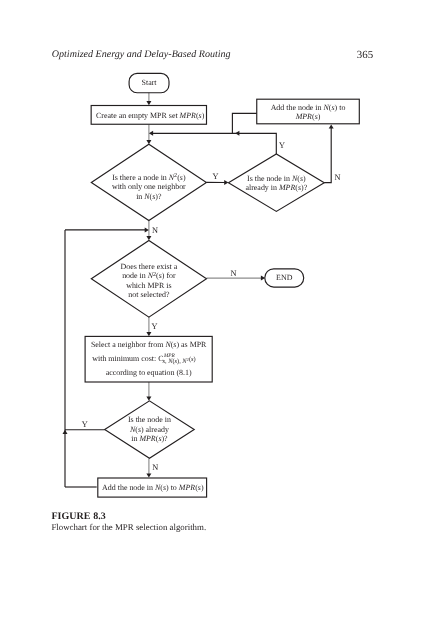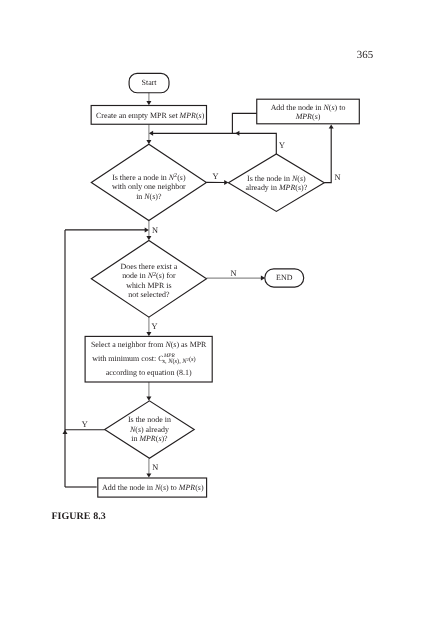--- a/index.html
+++ b/index.html
@@ -16,20 +16,21 @@
   #figwrap{will-change:transform;transform:translateZ(0);}
   #page{will-change:transform;}
   svg text{font-family:"Liberation Serif",serif;fill:#231f20;}
   .nodetext{font-size:7.95px;}
   .yn{font-size:8.3px;}
 </style>
 </head>
 <body>
 
 <div id="page">
+  <div id="runhead">Optimized Energy and Delay-Based Routing</div>
   <div id="folio">365</div>
   <div id="figwrap">
     <svg id="flow" width="427" height="640" viewBox="0 0 427 640" xmlns="http://www.w3.org/2000/svg">
         <g>
           <polyline points="148.9,92.1 148.9,101.7" fill="none" stroke="#8c8c8c" stroke-width="1.15"></polyline>
           <polygon points="146.4,101.1 151.4,101.1 148.9,105.3" fill="#231f20"></polygon>
           <polyline points="148.9,124.6 148.9,140.6" fill="none" stroke="#8c8c8c" stroke-width="1.15"></polyline>
           <polygon points="146.4,140 151.4,140 148.9,144.2" fill="#231f20"></polygon>
           <polyline points="257.3,113.4 232.4,113.4 232.4,133.3" fill="none" stroke="#231f20" stroke-width="1.15"></polyline>
           <polyline points="276.3,153.9 276.3,133.3 152.5,133.3" fill="none" stroke="#231f20" stroke-width="1.15"></polyline>
@@ -118,14 +119,15 @@
           <text x="155" y="232.6" class="yn" text-anchor="middle">N</text>
           <text x="233.5" y="275.9" class="yn" text-anchor="middle">N</text>
           <text x="154.6" y="329" class="yn" text-anchor="middle">Y</text>
           <text x="84.7" y="426.9" class="yn" text-anchor="middle">Y</text>
           <text x="155.35" y="469.9" class="yn" text-anchor="middle">N</text>
         </g>
       </svg>
   </div>
   <div id="caption">
     <span class="lbl">FIGURE 8.3</span><br>
+    <span>Flowchart for the MPR selection algorithm.</span>
   </div>
 </div>
 
 </body></html>

